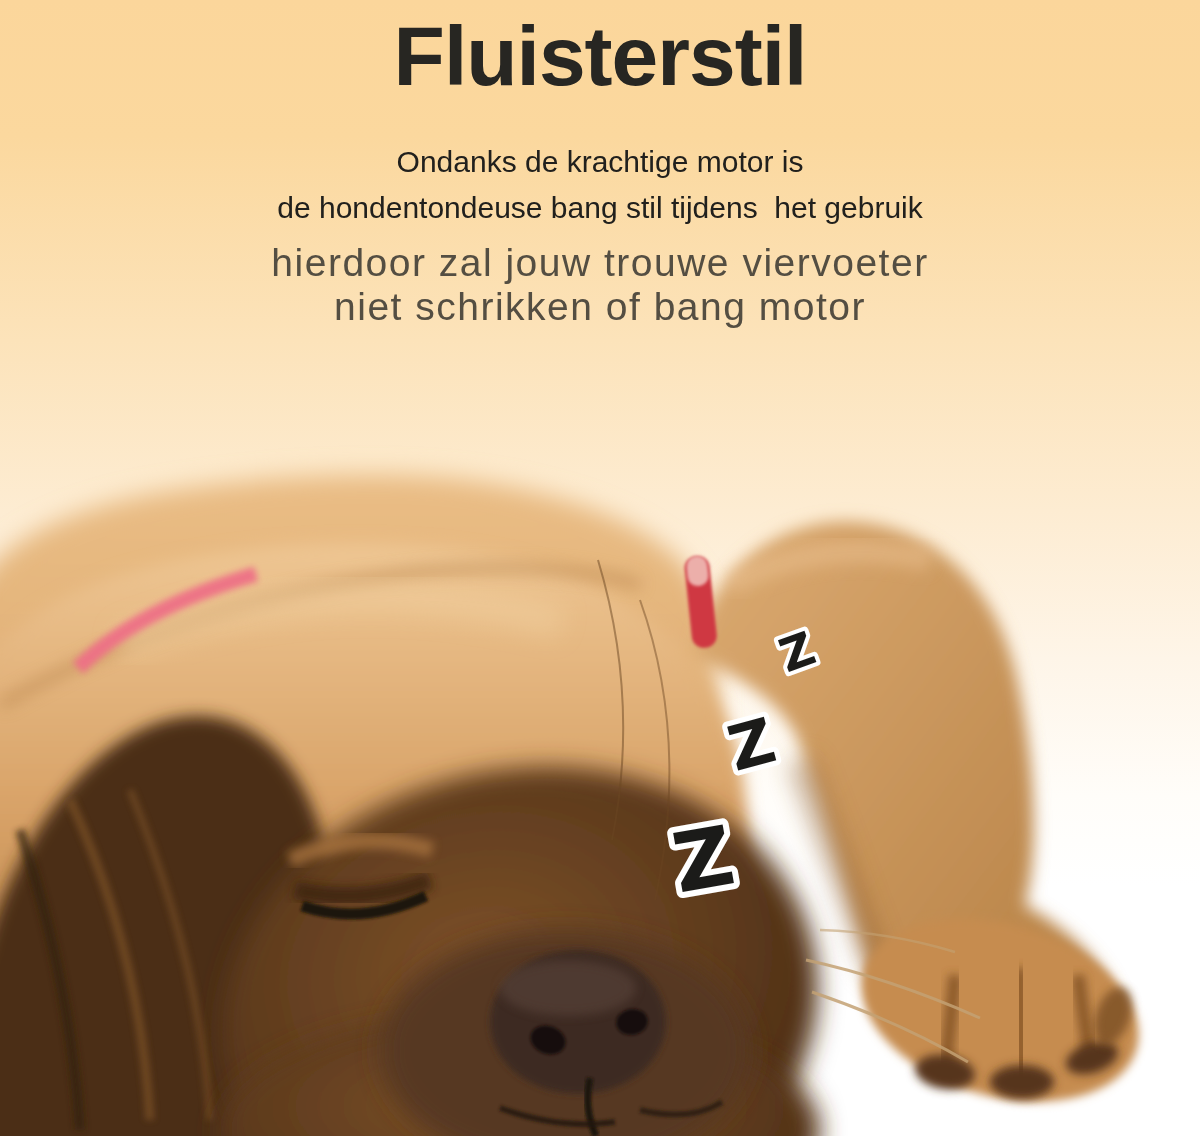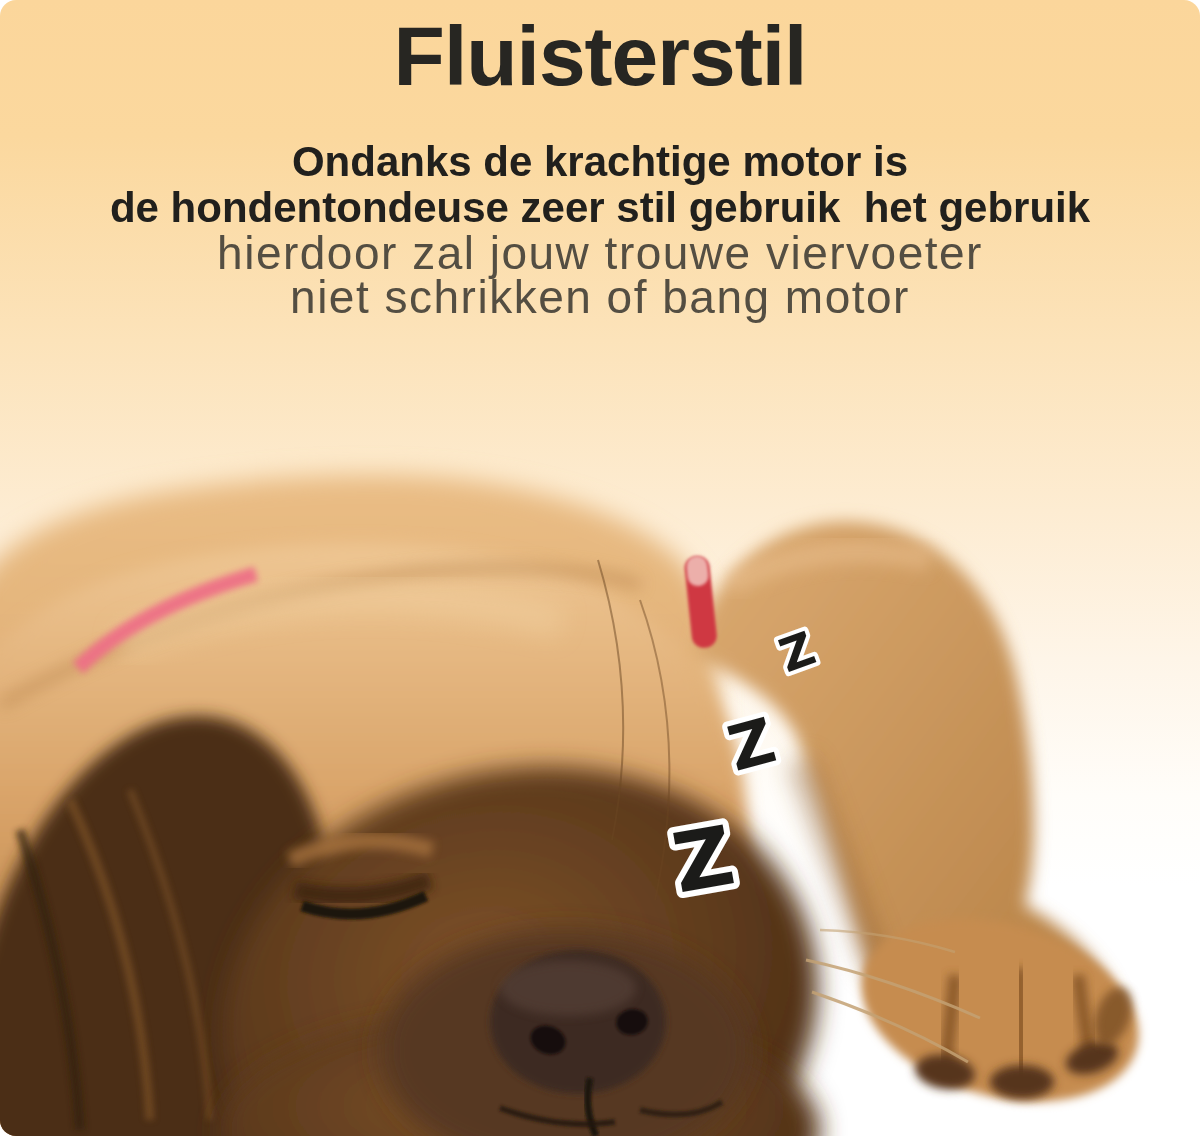--- a/index.html
+++ b/index.html
@@ -4,46 +4,45 @@
 <style>
   html,body{margin:0;padding:0;background:#ffffff;}
   .poster{
     position:relative;
     width:1200px;height:1136px;
     overflow:hidden;
     font-family:"Liberation Sans","DejaVu Sans",sans-serif;
     background:linear-gradient(180deg,
       #fbd69b 0%, #fbd89e 12%, #fce3ba 30%, #fdecd2 45%,
       #fef5e8 58%, #fffdf9 70%, #ffffff 78%, #ffffff 100%);
-    border-radius:16px;
   }
   .headline{
     position:absolute;top:0;left:0;right:0;
     text-align:center;
     padding-top:8px;
     z-index:3;
   }
   .title{
     margin:0 0 34px 0;
     font-size:84px;
     font-weight:800;
     letter-spacing:-1px;
     color:#272622;
   }
   .sub{margin:0;}
   .sub .line{display:block;white-space:pre-wrap;}
   .sub-bold{
-    font-size:42px;
-    font-weight:700;
+    font-size:30px;
+    font-weight:400;
     line-height:46px;
     color:#21201d;
   }
   .sub-light{
-    margin-top:0;
-    font-size:46px;
+    margin-top:10px;
+    font-size:39px;
     font-weight:200;
     letter-spacing:1.5px;
     line-height:44px;
     color:#544e42;
   }
   .illustration{
     position:absolute;
     left:0;top:0;
     width:1200px;height:1136px;
     z-index:2;
@@ -58,21 +57,21 @@
 </style>
 </head>
 <body>
 
 <div class="poster">
 
   <header class="headline">
     <h1 class="title">Fluisterstil</h1>
     <p class="sub sub-bold">
       <span class="line">Ondanks de krachtige motor is</span>
-      <span class="line">de hondentondeuse zeer stil gebruik  het gebruik</span>
+      <span class="line">de hondentondeuse bang stil tijdens  het gebruik</span>
     </p>
     <p class="sub sub-light">
       <span class="line">hierdoor zal jouw trouwe viervoeter</span>
       <span class="line">niet schrikken of bang motor</span>
     </p>
   </header>
 
   <svg class="illustration" viewBox="0 0 1200 1136">
     <defs>
       <linearGradient id="gHead" x1="0" y1="0" x2="0" y2="1">

